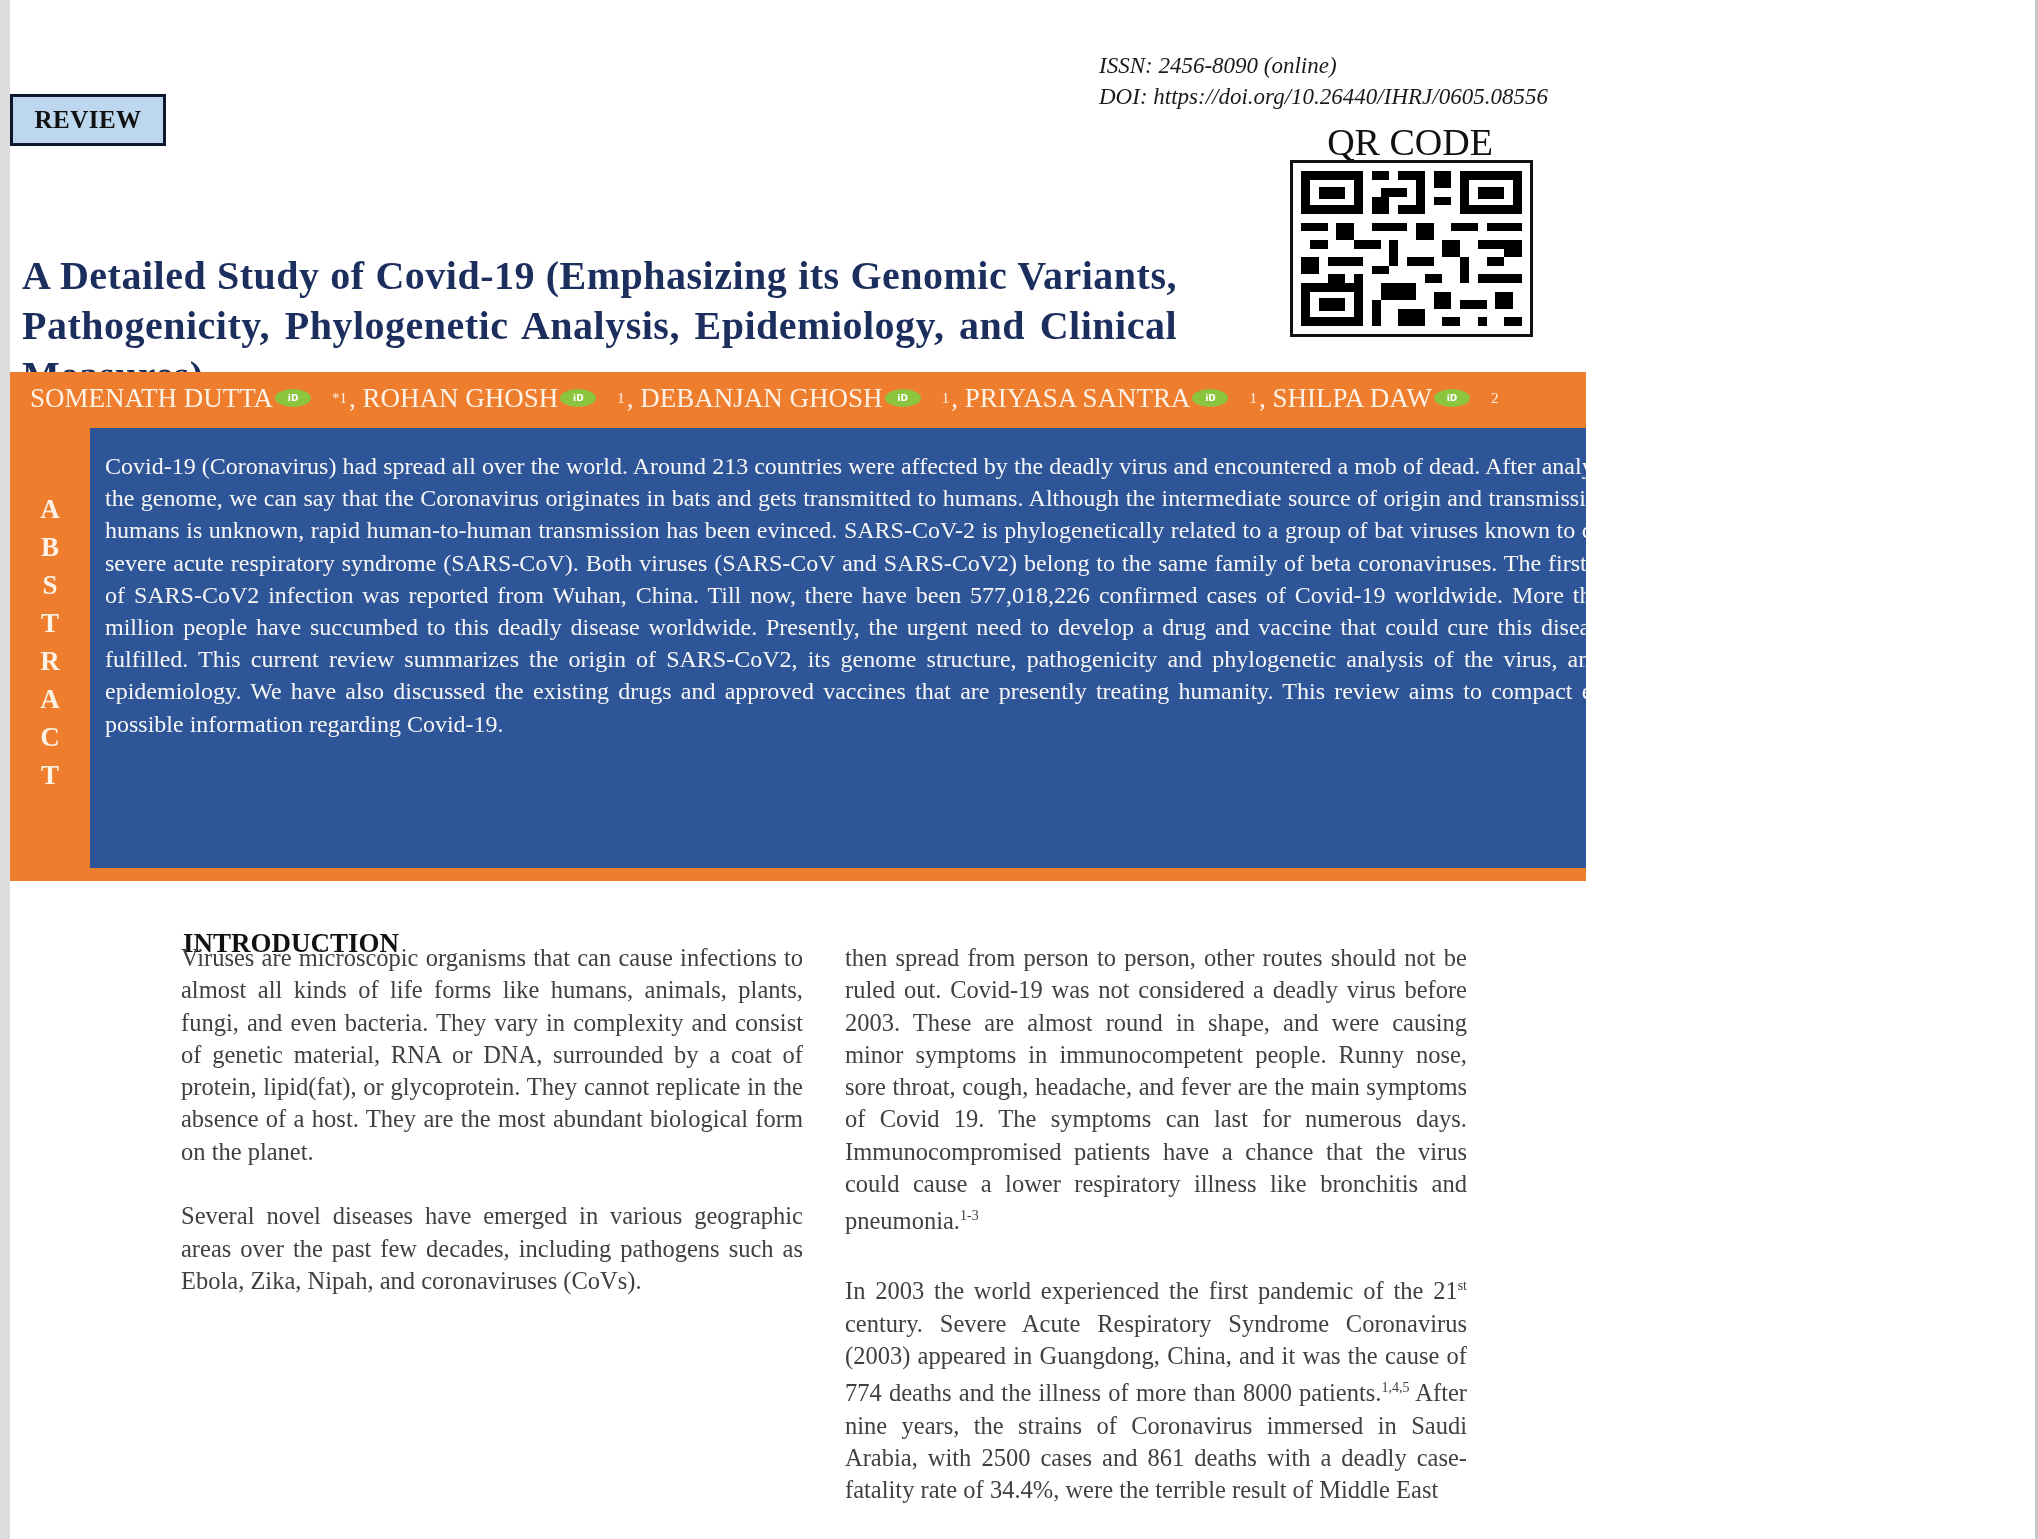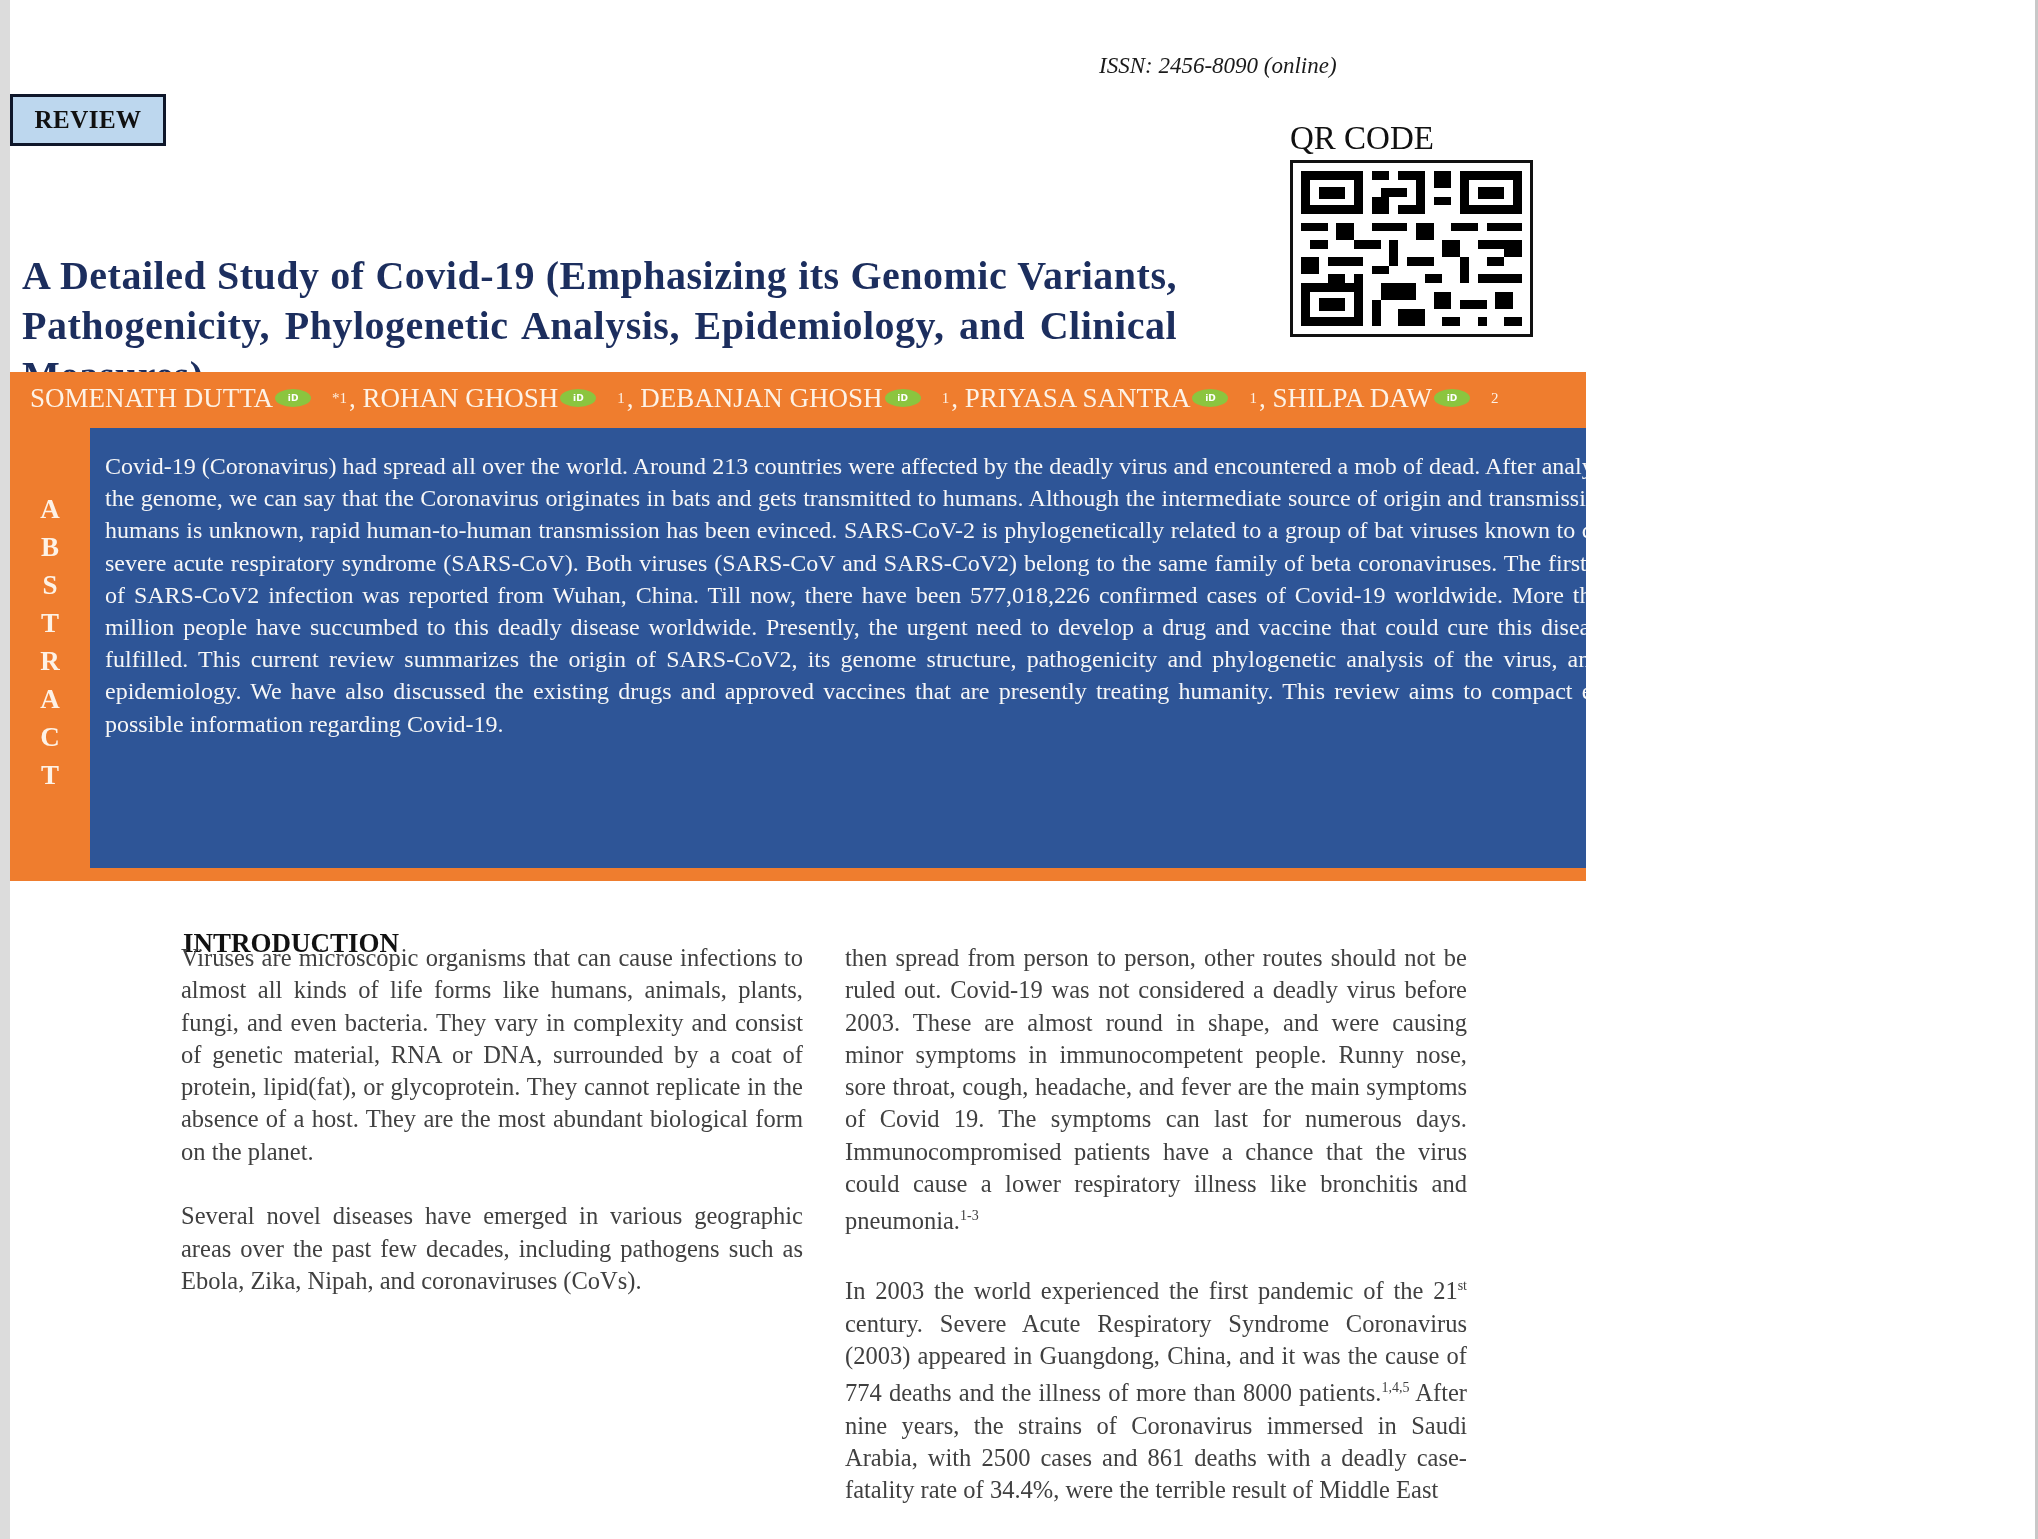--- a/index.html
+++ b/index.html
@@ -13,21 +13,21 @@
 
   .review-badge {
     position:absolute; left:10px; top:94px; width:156px; height:52px;
     box-sizing:border-box; border:3px solid #0f172a; background:#bdd7ee;
     display:flex; align-items:center; justify-content:center;
     font-weight:bold; font-size:25px; color:#111; letter-spacing:0.5px;
   }
 
   .meta { position:absolute; left:1099px; top:50px; font-style:italic; font-size:23px; color:#1a1a1a; line-height:31px; }
 
-  .qr-label { position:absolute; left:1290px; top:120px; width:240px; text-align:left; font-size:33px; color:#111; }
+  .qr-label { position:absolute; left:1290px; top:120px; width:240px; text-align:center; font-size:38px; color:#111; }
   .qr-box { position:absolute; left:1290px; top:160px; width:243px; height:177px; box-sizing:border-box; border:3px solid #111; background:#fff; padding:8px; }
   .qr-box svg { width:100%; height:100%; display:block; }
 
   .title {
     position:absolute; left:22px; top:224px; width:1155px;
     font-size:40px; font-weight:bold; color:#1c2e5e; line-height:50px;
     text-align:justify; text-align-last:left; letter-spacing:0.5px;
   }
 
   .abstract-frame { position:absolute; left:10px; top:372px; width:1576px; height:509px; background:#ef7d2e; }
@@ -68,20 +68,21 @@
 
 <div class="left-gutter"></div>
 <div class="right-gutter"></div>
 
 <div class="review-badge">
   <span>REVIEW</span>
 </div>
 
 <div class="meta">
   <div>ISSN: 2456-8090 (online)</div>
+  <div>DOI: https://doi.org/10.26440/IHRJ/0605.08556</div>
 </div>
 
 <div class="qr-label">QR CODE</div>
 <div class="qr-box">
   <svg viewBox="0 0 25 18" preserveAspectRatio="none" shape-rendering="crispEdges">
     <rect x="0" y="0" width="7" height="5" fill="#000"></rect>
       <rect x="1" y="1" width="5" height="3" fill="#fff"></rect>
       <rect x="2" y="1.8" width="3" height="1.4" fill="#000"></rect>
     <rect x="18" y="0" width="7" height="5" fill="#000"></rect>
       <rect x="19" y="1" width="5" height="3" fill="#fff"></rect>

